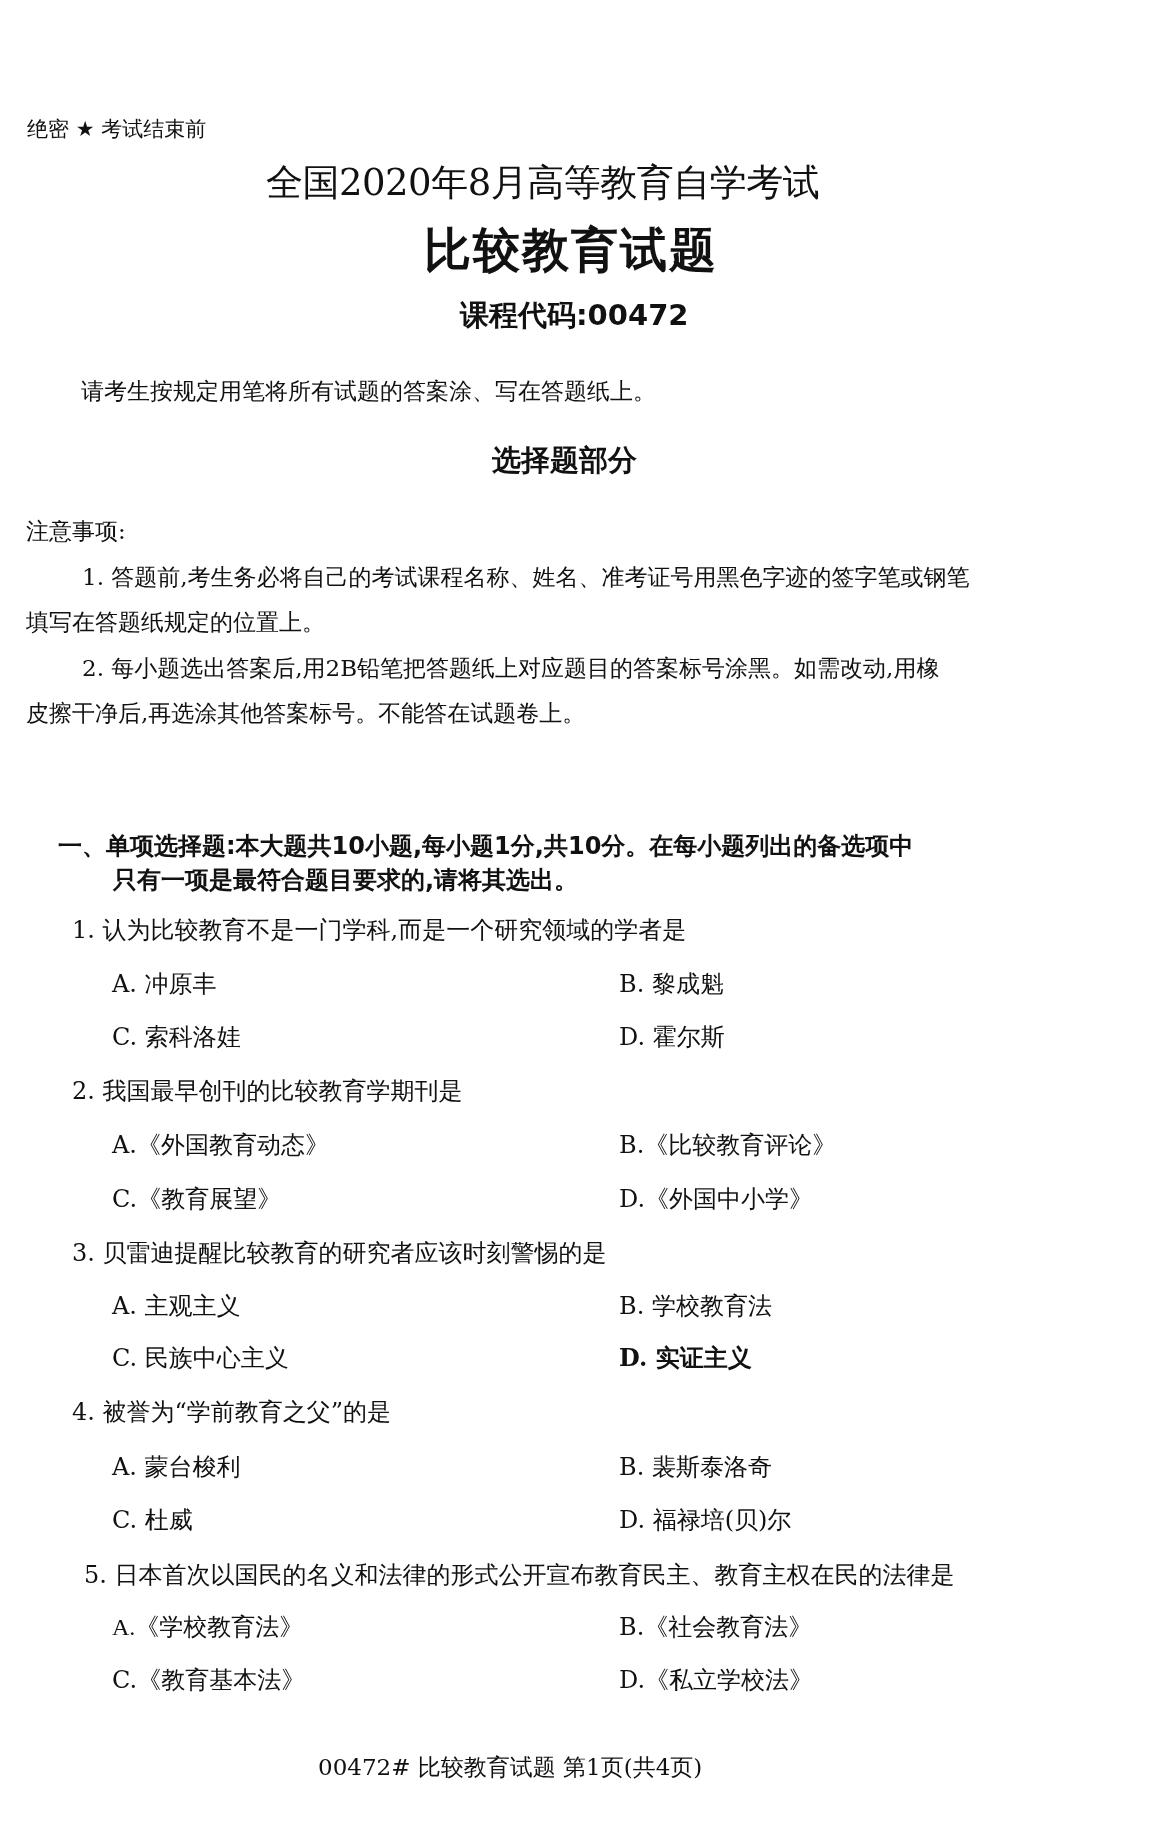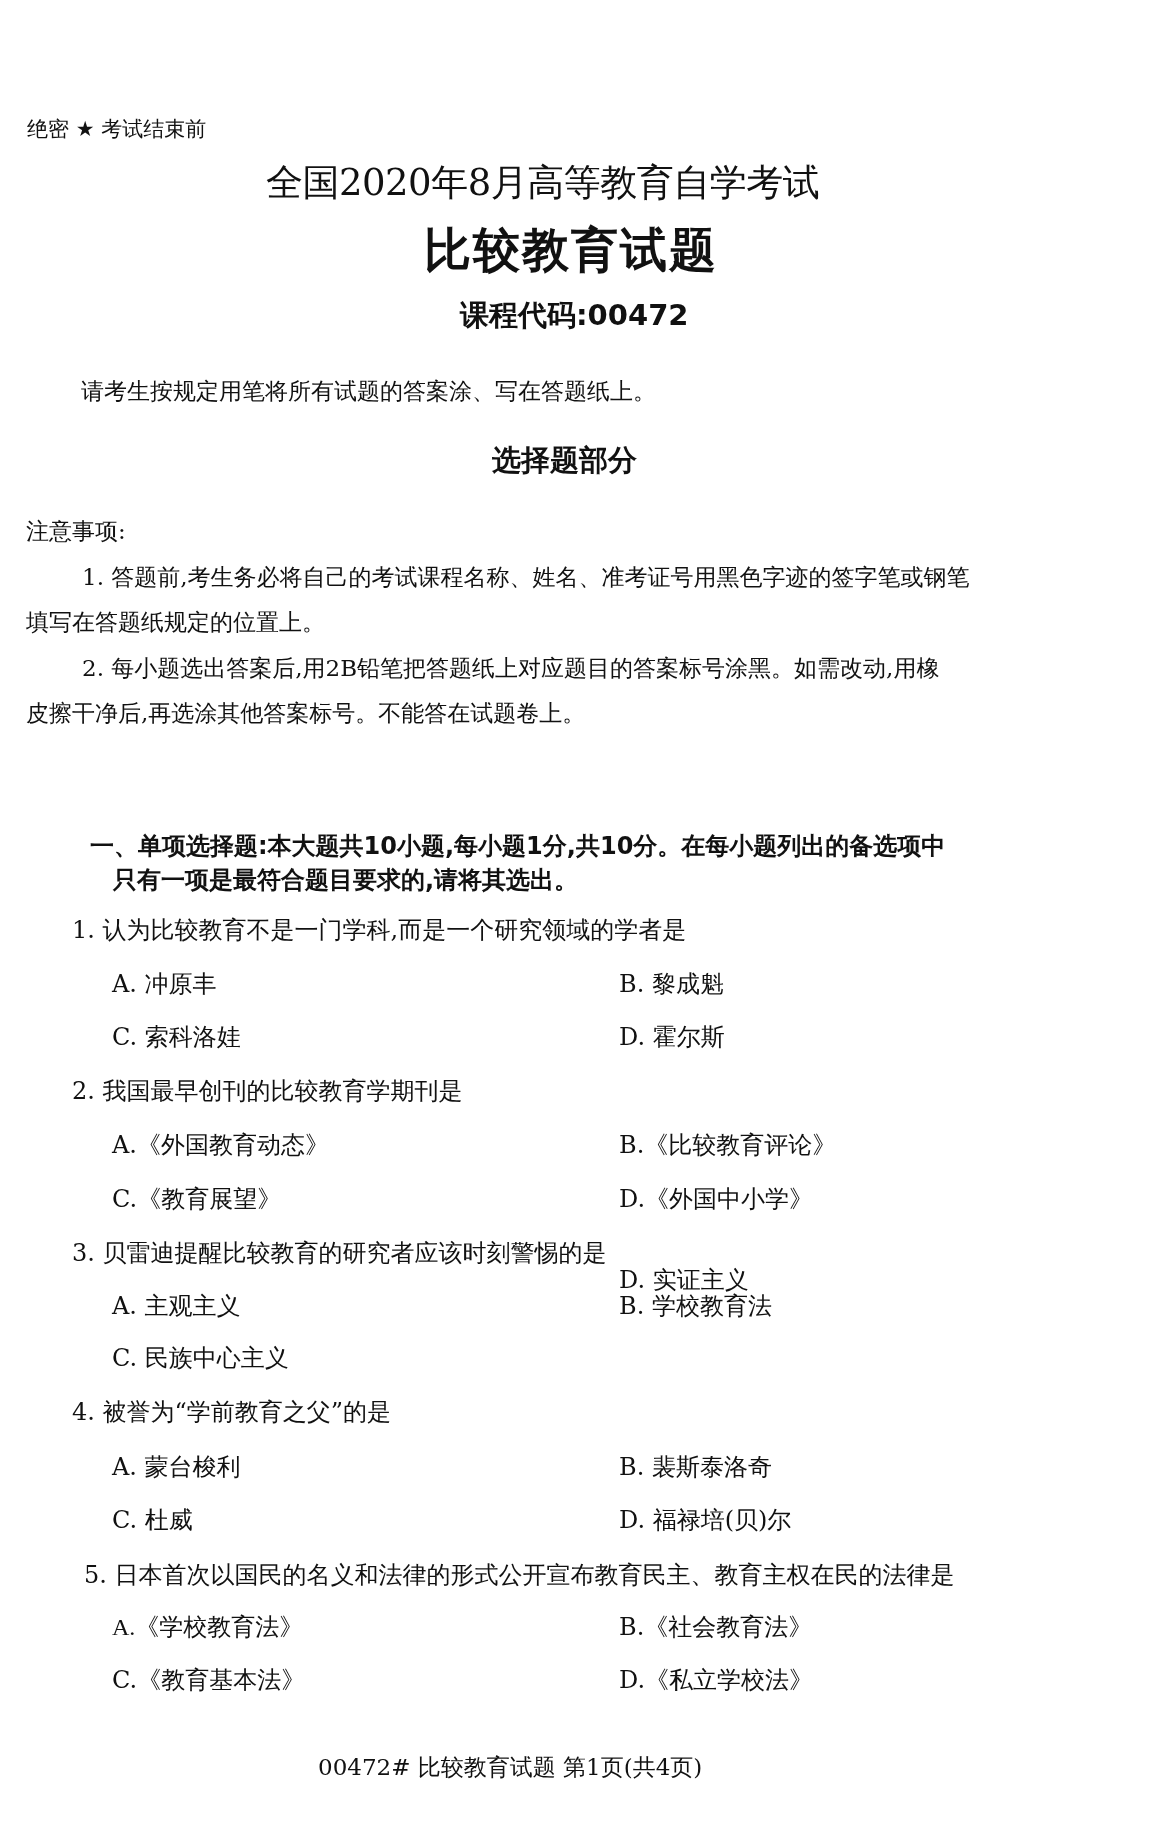--- a/index.html
+++ b/index.html
@@ -34,40 +34,40 @@
   <div class="t serif instruction">请考生按规定用笔将所有试题的答案涂、写在答题纸上。</div>
 
   <div class="t sans section-title">选择题部分</div>
   <div class="t serif notes-label">注意事项:</div>
 
   <div class="t serif note-line" style="left:82px; top:566px;">1. 答题前,考生务必将自己的考试课程名称、姓名、准考证号用黑色字迹的签字笔或钢笔</div>
   <div class="t serif note-line" style="left:26px; top:611px;">填写在答题纸规定的位置上。</div>
   <div class="t serif note-line" style="left:82px; top:657px;">2. 每小题选出答案后,用2B铅笔把答题纸上对应题目的答案标号涂黑。如需改动,用橡</div>
   <div class="t serif note-line" style="left:26px; top:702px;">皮擦干净后,再选涂其他答案标号。不能答在试题卷上。</div>
 
-  <div class="t sans sec-head" style="left:58px; top:834px;margin-left:32px;">一、单项选择题:本大题共10小题,每小题1分,共10分。在每小题列出的备选项中</div>
+  <div class="t sans sec-head" style="left:58px; top:834px;">一、单项选择题:本大题共10小题,每小题1分,共10分。在每小题列出的备选项中</div>
   <div class="t sans sec-head" style="left:113px; top:868px;">只有一项是最符合题目要求的,请将其选出。</div>
 
   <div class="t serif q-stem" style="top:918px;">1. 认为比较教育不是一门学科,而是一个研究领域的学者是</div>
   <div class="t serif opt opt-a" style="top:972px;">A. 冲原丰</div>
   <div class="t serif opt opt-b" style="top:972px;">B. 黎成魁</div>
   <div class="t serif opt opt-a" style="top:1025px;">C. 索科洛娃</div>
   <div class="t serif opt opt-b" style="top:1025px;">D. 霍尔斯</div>
 
   <div class="t serif q-stem" style="top:1079px;">2. 我国最早创刊的比较教育学期刊是</div>
   <div class="t serif opt opt-a" style="top:1133px;">A.《外国教育动态》</div>
   <div class="t serif opt opt-b" style="top:1133px;">B.《比较教育评论》</div>
   <div class="t serif opt opt-a" style="top:1187px;">C.《教育展望》</div>
   <div class="t serif opt opt-b" style="top:1187px;">D.《外国中小学》</div>
 
   <div class="t serif q-stem" style="top:1241px;">3. 贝雷迪提醒比较教育的研究者应该时刻警惕的是</div>
   <div class="t serif opt opt-a" style="top:1294px;">A. 主观主义</div>
   <div class="t serif opt opt-b" style="top:1294px;">B. 学校教育法</div>
   <div class="t serif opt opt-a" style="top:1346px;">C. 民族中心主义</div>
-  <div class="t serif opt opt-b" style="top:1268px;">D. 实证主义</div>
+  <div class="t serif opt opt-b" style="top:1346px;font-weight:bold;">D. 实证主义</div>
 
   <div class="t serif q-stem" style="top:1400px;">4. 被誉为“学前教育之父”的是</div>
   <div class="t serif opt opt-a" style="top:1455px;">A. 蒙台梭利</div>
   <div class="t serif opt opt-b" style="top:1455px;">B. 裴斯泰洛奇</div>
   <div class="t serif opt opt-a" style="top:1508px;">C. 杜威</div>
   <div class="t serif opt opt-b" style="top:1508px;">D. 福禄培(贝)尔</div>
 
   <div class="t serif q-stem" style="top:1563px;margin-left:12px;">5. 日本首次以国民的名义和法律的形式公开宣布教育民主、教育主权在民的法律是</div>
   <div class="t serif opt opt-a" style="top:1615px;font-family:Liberation Serif, serif;">A.《学校教育法》</div>
   <div class="t serif opt opt-b" style="top:1615px;">B.《社会教育法》</div>

